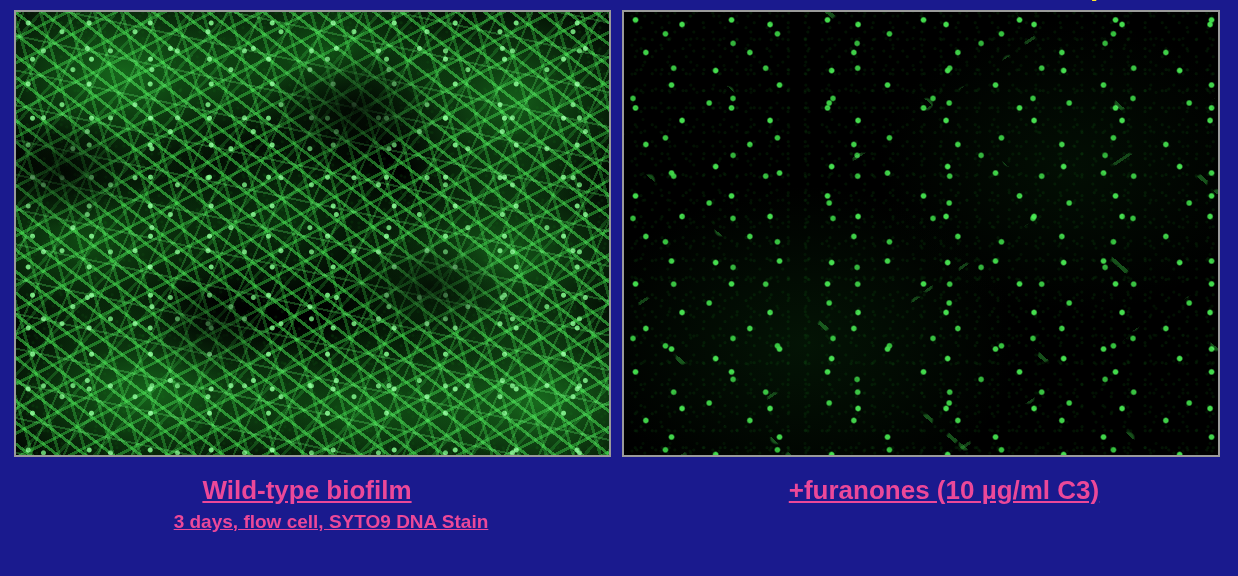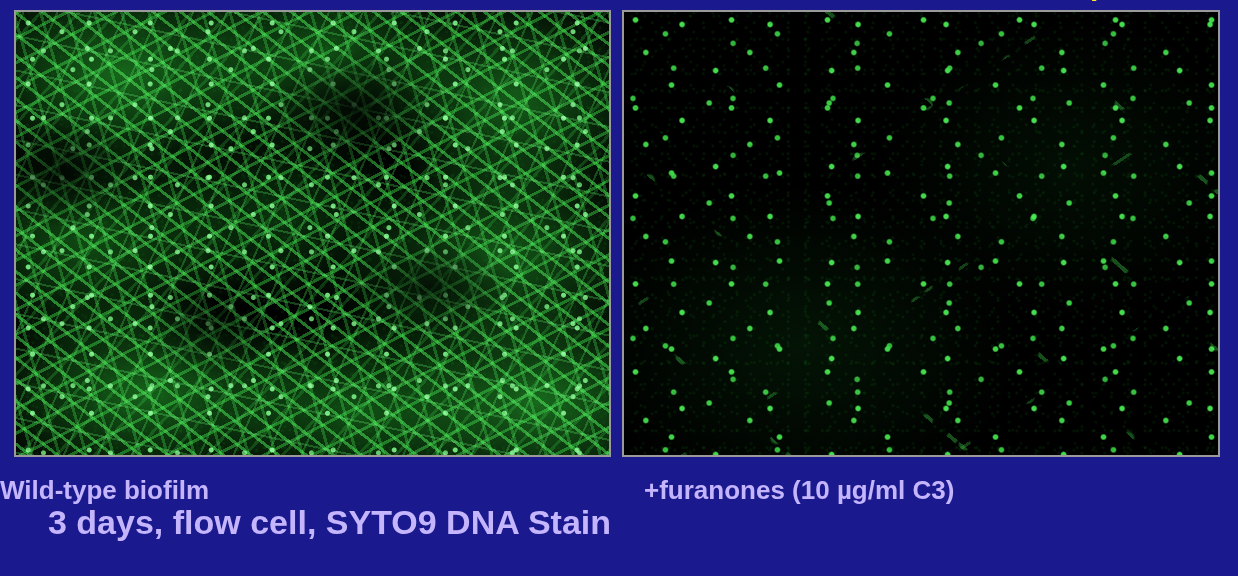--- a/index.html
+++ b/index.html
@@ -211,31 +211,32 @@
     position: absolute;
     inset: 0;
     background:
       radial-gradient(ellipse 300px 220px at 30% 75%, rgba(20,110,28,.18), transparent 72%),
       radial-gradient(ellipse 260px 200px at 75% 35%, rgba(18,100,25,.14), transparent 74%);
   }
 
   
   .caption {
     position: absolute;
-    color: #c4b5fd;
+    color: #ec4899;
     font-weight: bold;
     font-size: 26px;
     line-height: 32px;
-    text-align: left;
+    text-align: center;
     white-space: nowrap;
+    text-decoration: underline;
   }
   #caption-left  { left: 0px;   top: 474px; width: 614px; }
   #caption-right { left: 644px; top: 474px; width: 600px; }
   .caption .line { display: block; }
-  #caption-left .line-2 { font-size: 34px; padding-left: 48px; }
+  #caption-left .line-2 { font-size: 19px; padding-left: 48px; }
 </style>
 </head>
 <body>
 
 <div id="slide">
 
   <div id="title-strip">
     <span class="title-text">Furanones block biofilm development in P. aeruginosa</span>
   </div>
 

